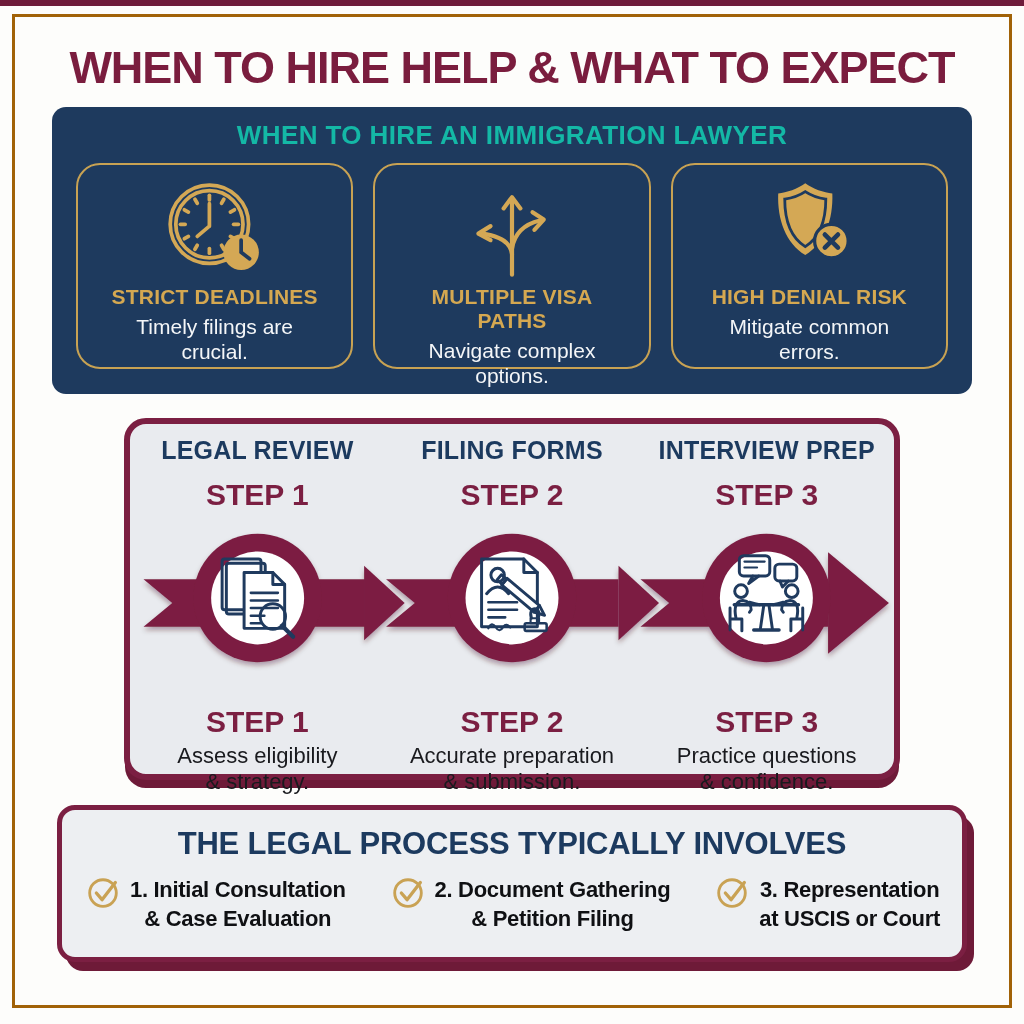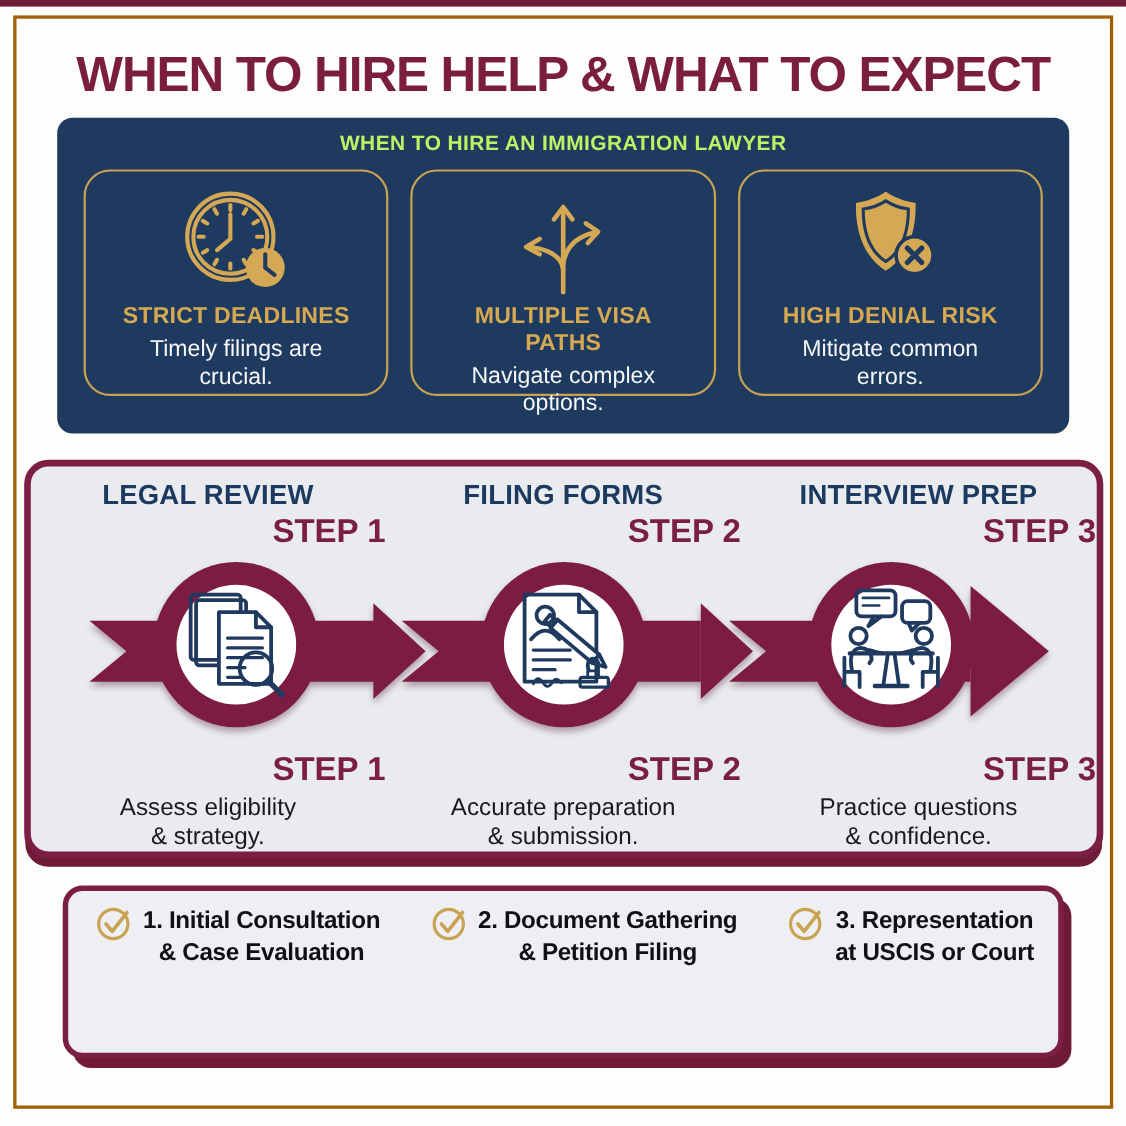--- a/index.html
+++ b/index.html
@@ -16,45 +16,45 @@
   .main-title{
     margin:25px 0 0;text-align:center;
     font-size:45px;font-weight:800;letter-spacing:-1px;color:#7a1d3e;
   }
   
   .navy-panel{
     width:920px;height:287px;margin:13px auto 0;box-sizing:border-box;
     background:#1e3a5e;border-radius:14px;padding:13px 24px 18px;
   }
   .navy-title{
-    margin:0;text-align:center;font-size:19px;font-weight:700;
-    color:#bef264;letter-spacing:.4px;
+    margin:0;text-align:center;font-size:26px;font-weight:700;
+    color:#14b8a6;letter-spacing:.4px;
   }
   .cards{display:flex;gap:20px;margin-top:12px;height:206px;}
   .card{
     flex:1;border:2px solid #c8a253;border-radius:24px;box-sizing:border-box;
     display:flex;flex-direction:column;align-items:center;text-align:center;
     padding:8px 20px 10px;
   }
   .card-icon{height:110px;display:flex;align-items:center;justify-content:center;}
   .card-title{font-size:21px;font-weight:700;color:#d5a851;letter-spacing:.2px;margin-top:2px;}
   .card-body{
     font-size:21px;color:#f4f6f8;margin-top:5px;line-height:1.2;
     white-space:pre-line;font-weight:500;
   }
   
   .process-panel{
-    width:981px;height:362px;margin:24px auto 0;box-sizing:border-box;
+    width:776px;height:362px;margin:24px auto 0;box-sizing:border-box;
     background:#e9ebef;border:6px solid #7b1f42;border-radius:22px;
     box-shadow:0 9px 0 -1px #6e1a38;
     padding-top:12px;
   }
   .proc-grid{display:grid;grid-template-columns:repeat(3,1fr);text-align:center;}
   .proc-category{font-size:25px;font-weight:700;color:#1c3a5f;letter-spacing:.2px;}
-  .proc-step{font-size:30px;font-weight:800;color:#7b1f42;margin-top:2px;text-align:right;}
+  .proc-step{font-size:30px;font-weight:800;color:#7b1f42;margin-top:13px;}
   .flow-wrap{width:100%;height:178px;margin-top:2px;}
   .flow-wrap svg{display:block;width:100%;height:100%;}
   .step-desc{
     font-size:22px;font-weight:500;color:#191a1e;line-height:1.2;
     margin-top:4px;white-space:pre-line;
   }
   
   .bottom-panel{
     width:910px;height:157px;margin:25px auto 0;box-sizing:border-box;
     background:#edeff2;border:5px solid #7b1f42;border-radius:18px;
@@ -252,20 +252,21 @@
       <div>
         <div class="proc-step">STEP 3</div>
         <div class="step-desc">Practice questions
 &amp; confidence.</div>
       </div>
     </div>
 
   </section>
 
   <section class="bottom-panel">
+    <h2 class="bottom-title">THE LEGAL PROCESS TYPICALLY INVOLVES</h2>
     <div class="check-items">
 
       <div class="check-item">
         <svg viewBox="-20 -20 40 40">
           <circle r="14" fill="none" stroke="#c9a254" stroke-width="3"></circle>
           <path d="M-7,0 L-1,7 L13,-11" fill="none" stroke="#c9a254" stroke-width="3.5" stroke-linecap="round" stroke-linejoin="round"></path>
         </svg>
         <div class="check-text">
           <div>1. Initial Consultation</div>
           <div>&amp; Case Evaluation</div>

